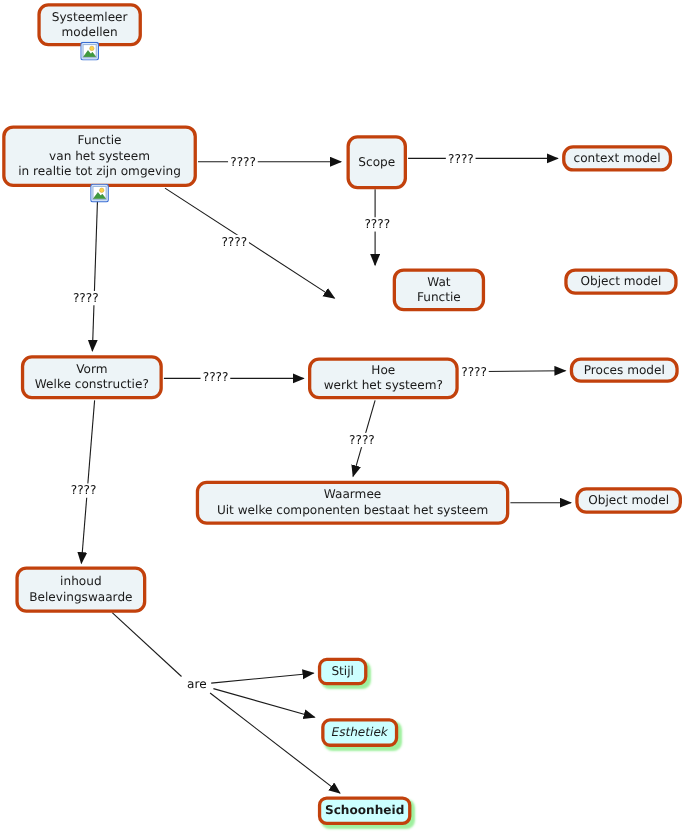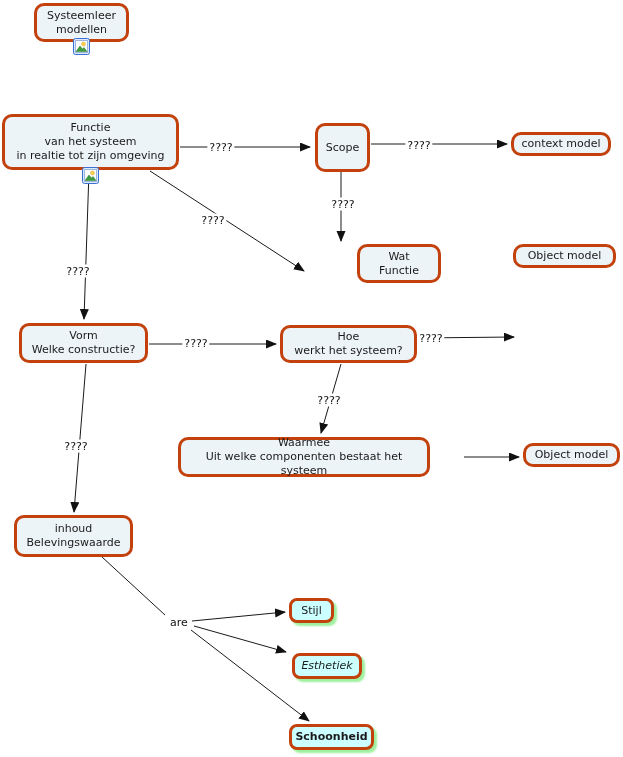--- a/index.html
+++ b/index.html
@@ -119,22 +119,25 @@
   <div class="node" style="left:19px; top:323px; width:129px; height:40px;">
     <span class="node-label">Vorm
 Welke constructie?</span>
   </div>
 
   <div class="node" style="left:280px; top:325px; width:137px; height:38px;">
     <span class="node-label">Hoe
 werkt het systeem?</span>
   </div>
 
+  <div class="node" style="left:518px; top:325px; width:99px; height:23px;">
+    <span class="node-label">Proces model</span>
+  </div>
 
-  <div class="node" style="left:178px; top:437px; width:252px; height:40px;">
+  <div class="node" style="left:178px; top:437px; width:285px; height:40px;">
     <span class="node-label">Waarmee
 Uit welke componenten bestaat het systeem</span>
   </div>
 
   <div class="node" style="left:523px; top:443px; width:97px; height:24px;">
     <span class="node-label">Object model</span>
   </div>
 
   <div class="node" style="left:14px; top:515px; width:119px; height:42px;">
     <span class="node-label">inhoud

